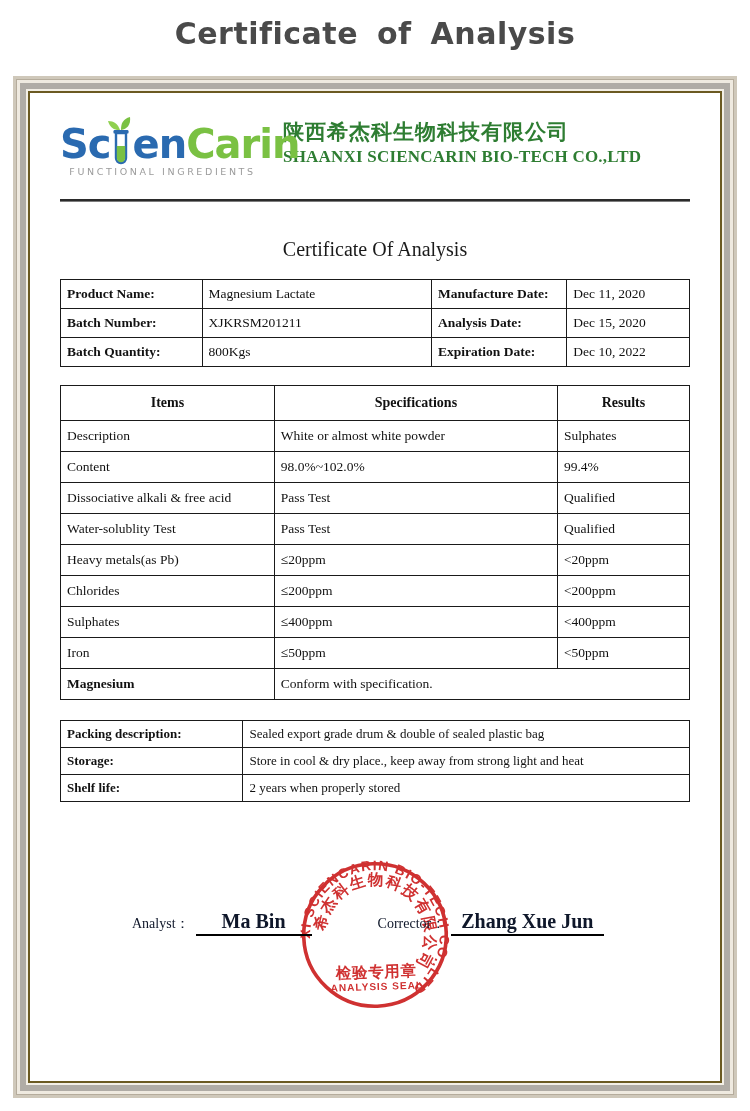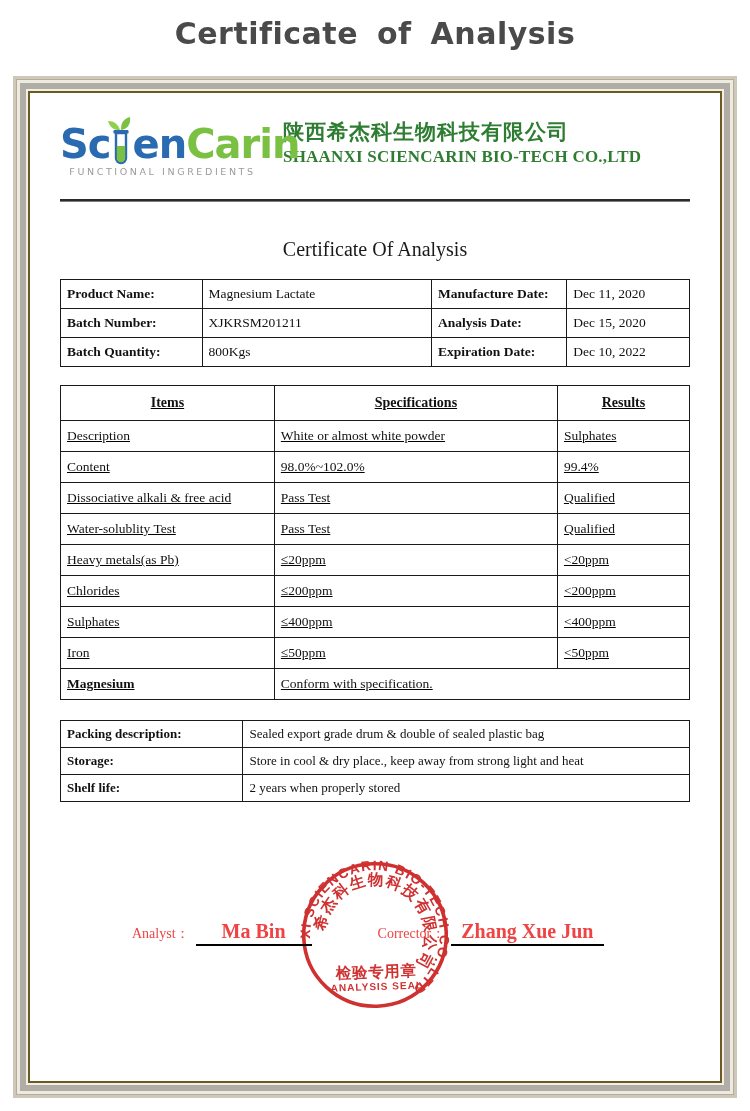--- a/index.html
+++ b/index.html
@@ -180,48 +180,48 @@
     font-size: 13.5px;
     color: #111;
     padding: 4px 6px;
     vertical-align: middle;
     line-height: 16px;
   }
   .t-bold { font-weight: bold; }
 
   table.info-table td { height: 20px; margin-top: 24px; }
 
-  table.spec-table { margin-top: 18px; text-decoration: underline; }
+  table.spec-table { margin-top: 18px; }
   table.spec-table td { height: 22px; }
   table.spec-table tr.head td {
     font-weight: bold;
     text-align: center;
     height: 26px;
     font-size: 14px;
   }
 
   table.pack-table { margin-top: 20px; padding-left: 12px; }
   table.pack-table td { height: 18px; font-size: 13px; }
 
   
   .sign-area {
     position: relative;
     margin-top: 60px;
     height: 120px;
   }
   .sign-row {
     position: absolute;
     left: 0;
-    top: 58px;
+    top: 48px;
     width: 100%;
     display: flex;
     align-items: baseline;
     font-family: "Liberation Serif", serif;
     font-size: 14px;
-    color: #ef4444;
+    color: #0f172a;
   }
   .sign-label { padding-left: 72px; }
   .sign-label2 { padding-left: 66px; }
   .sign-value {
     font-weight: bold;
     font-size: 20px;
     border-bottom: 2px solid #000;
     padding: 0 10px 1px 10px;
     margin-left: 6px;
     min-width: 96px;

